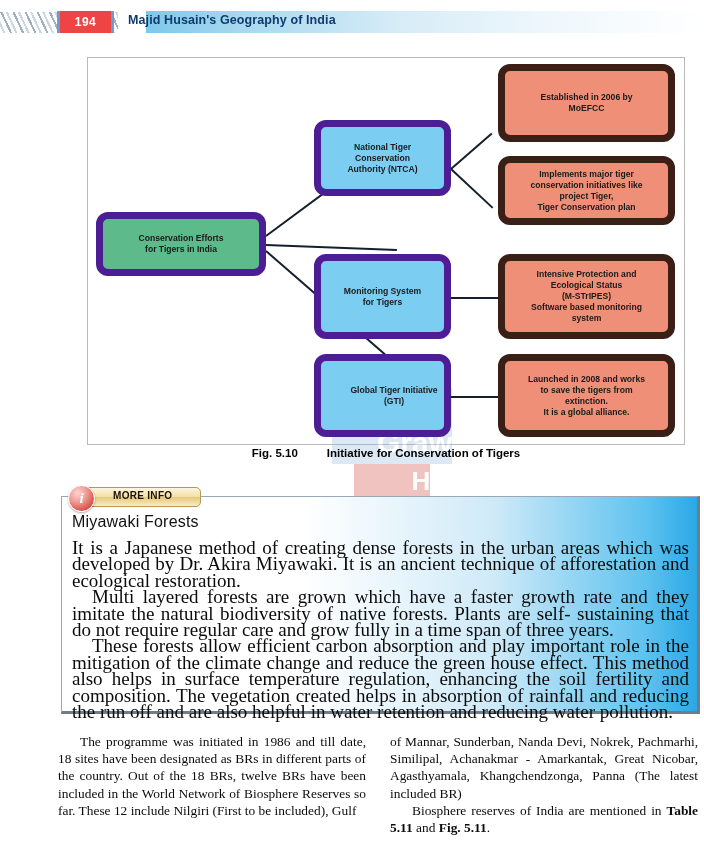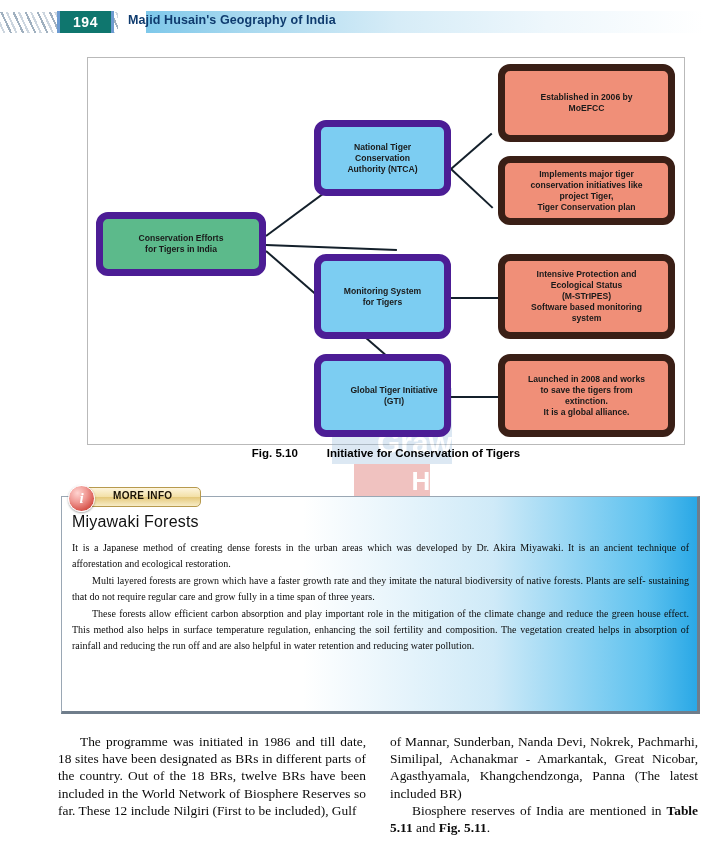--- a/index.html
+++ b/index.html
@@ -19,22 +19,22 @@
     position:absolute;left:0;top:1px;width:118px;height:21px;
     background:repeating-linear-gradient(65deg,
       #ffffff 0px,#ffffff 3px,
       #c3ced9 3px,#c3ced9 5px,
       #ffffff 5px,#ffffff 9px,
       #8fa2b4 9px,#8fa2b4 11px);
     opacity:.85;
   }
   .hdr-pagenum{
     position:absolute;left:57px;top:0;width:57px;height:22px;
-    background:#0f766e;color:#fff;
-    font-family:"Liberation Sans",sans-serif;font-weight:bold;font-size:14px;
+    background:#ef4444;color:#fff;
+    font-family:"Liberation Sans",sans-serif;font-weight:bold;font-size:12px;
     letter-spacing:.5px;display:flex;align-items:center;justify-content:center;
   }
   .hdr-pagenum::before,.hdr-pagenum::after{
     content:"";position:absolute;top:0;width:3px;height:22px;background:#6d9bd1;
   }
   .hdr-pagenum::before{left:0;}
   .hdr-pagenum::after{right:0;}
   .hdr-title{
     position:absolute;left:128px;top:2px;height:18px;
     font-family:"Liberation Sans",sans-serif;font-weight:bold;font-size:12.5px;
@@ -100,21 +100,21 @@
     display:flex;align-items:center;justify-content:center;
     font-family:"Liberation Serif",serif;font-style:italic;font-weight:bold;
     font-size:15px;color:#fff;
   }
   .info-heading{
     position:absolute;left:72px;top:513px;z-index:5;
     font-family:"Liberation Sans",sans-serif;font-size:16px;color:#111;letter-spacing:.2px;
   }
   .info-body{
     position:absolute;left:72px;top:540px;width:617px;z-index:5;
-    font-family:"Liberation Serif",serif;font-size:10px;line-height:16.4px;
+    font-family:"Liberation Serif",serif;font-size:19px;line-height:16.4px;
     color:#0b0b0b;text-align:justify;
   }
   .info-body p{margin:0;text-indent:20px;}
   .info-body p.first{text-indent:0;}
 
   
   .cols{
     position:absolute;left:58px;top:733px;width:640px;height:104px;
     display:flex;gap:24px;
   }

